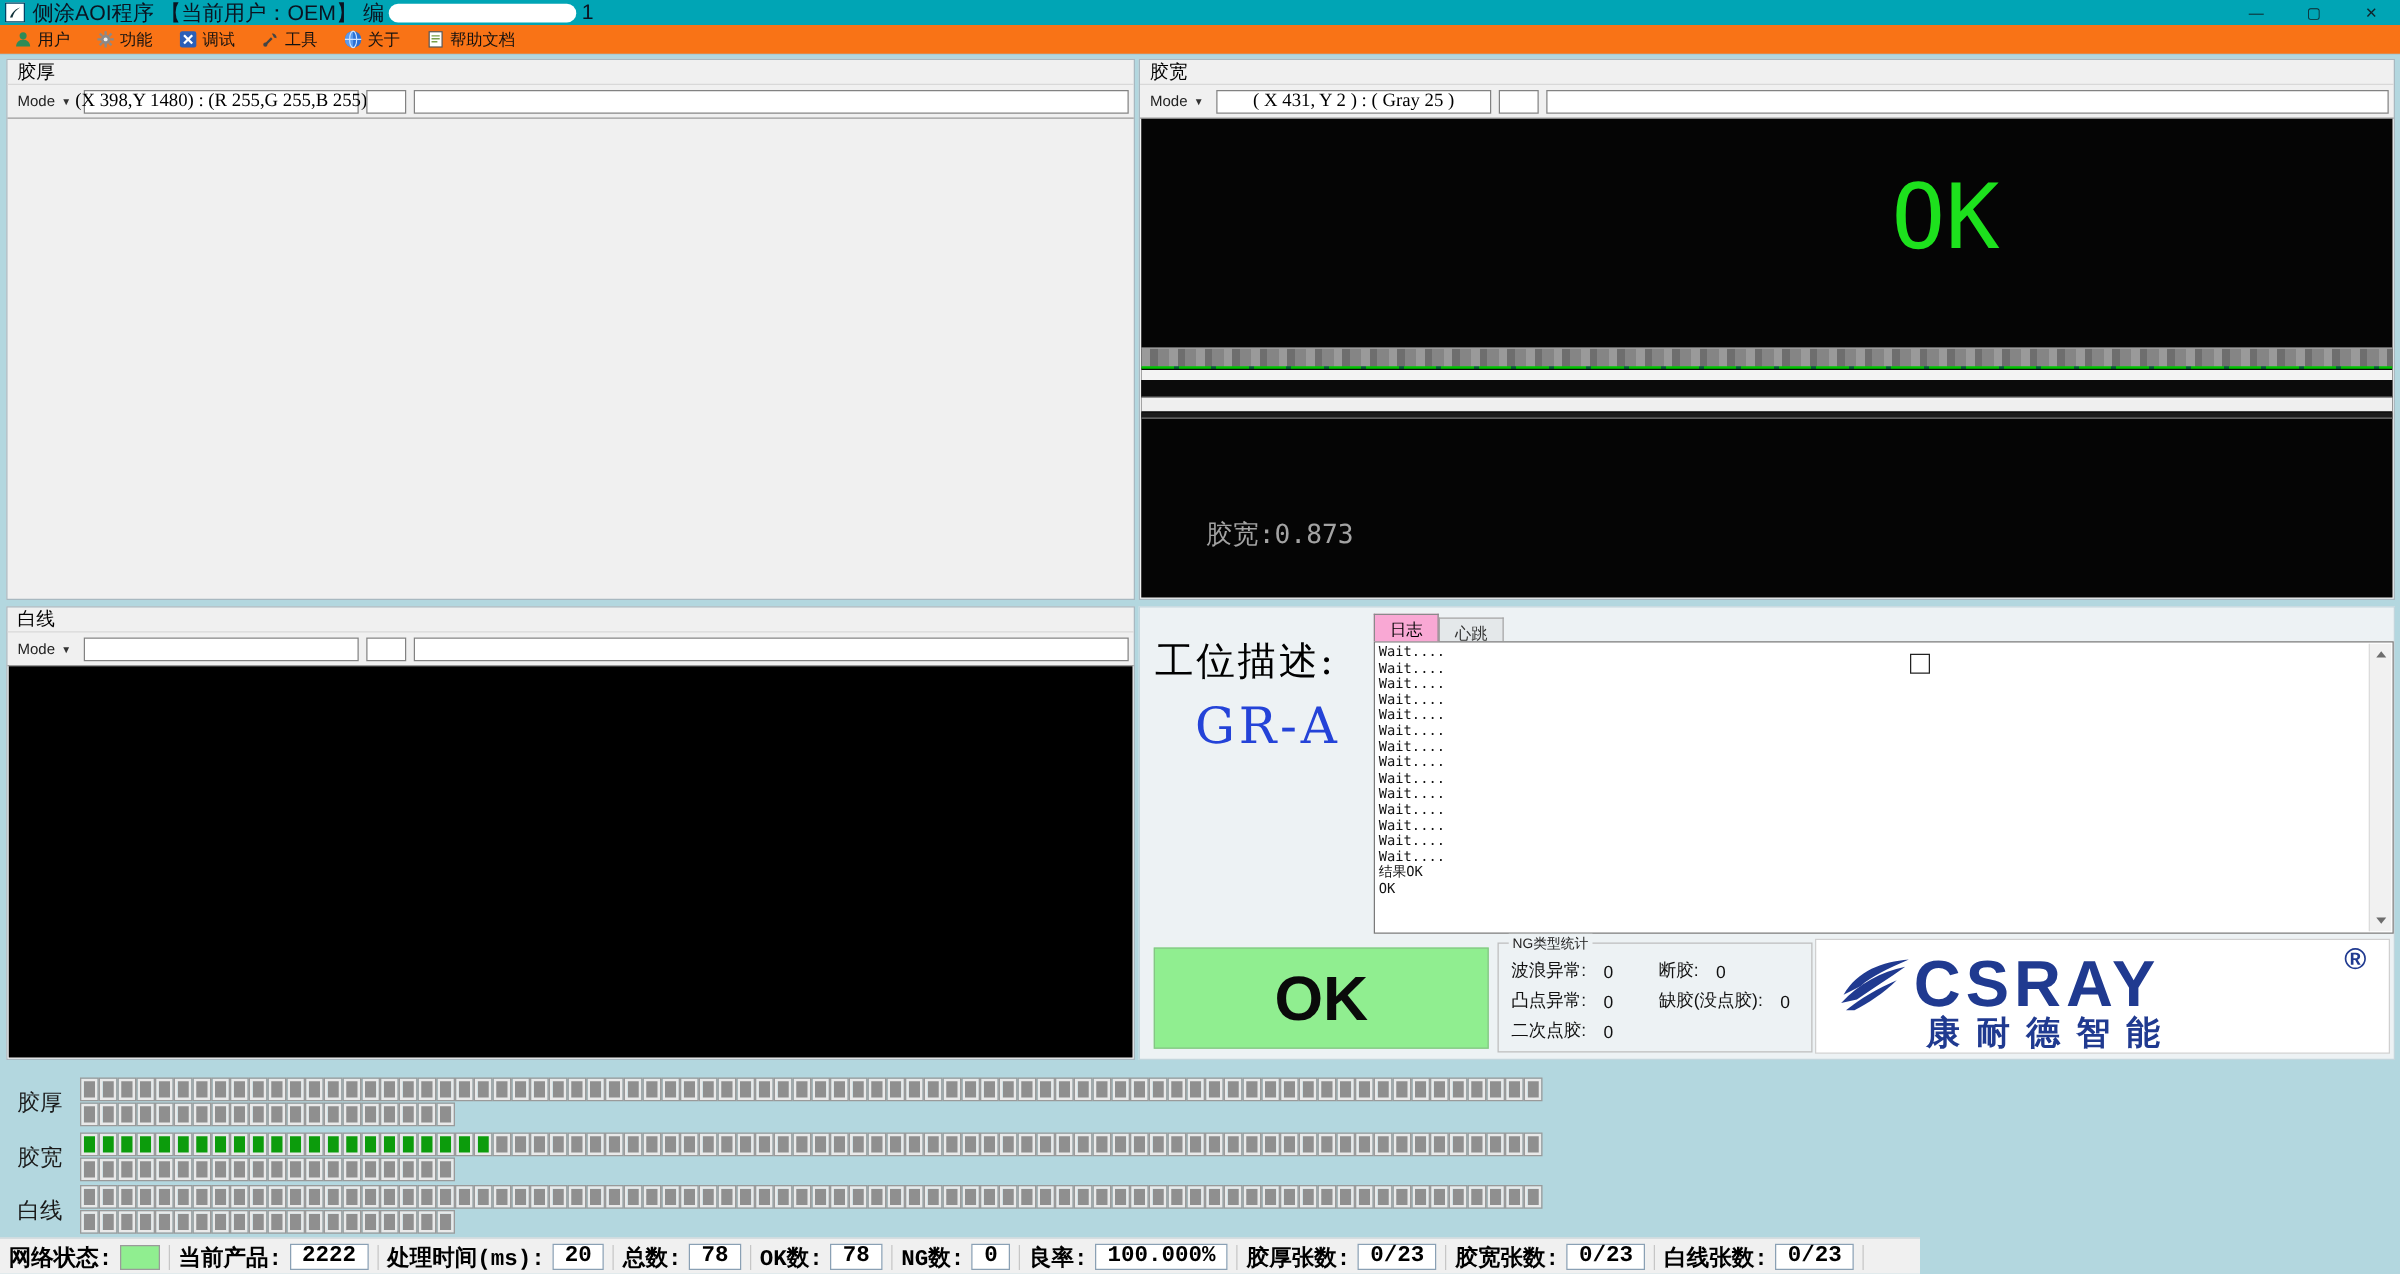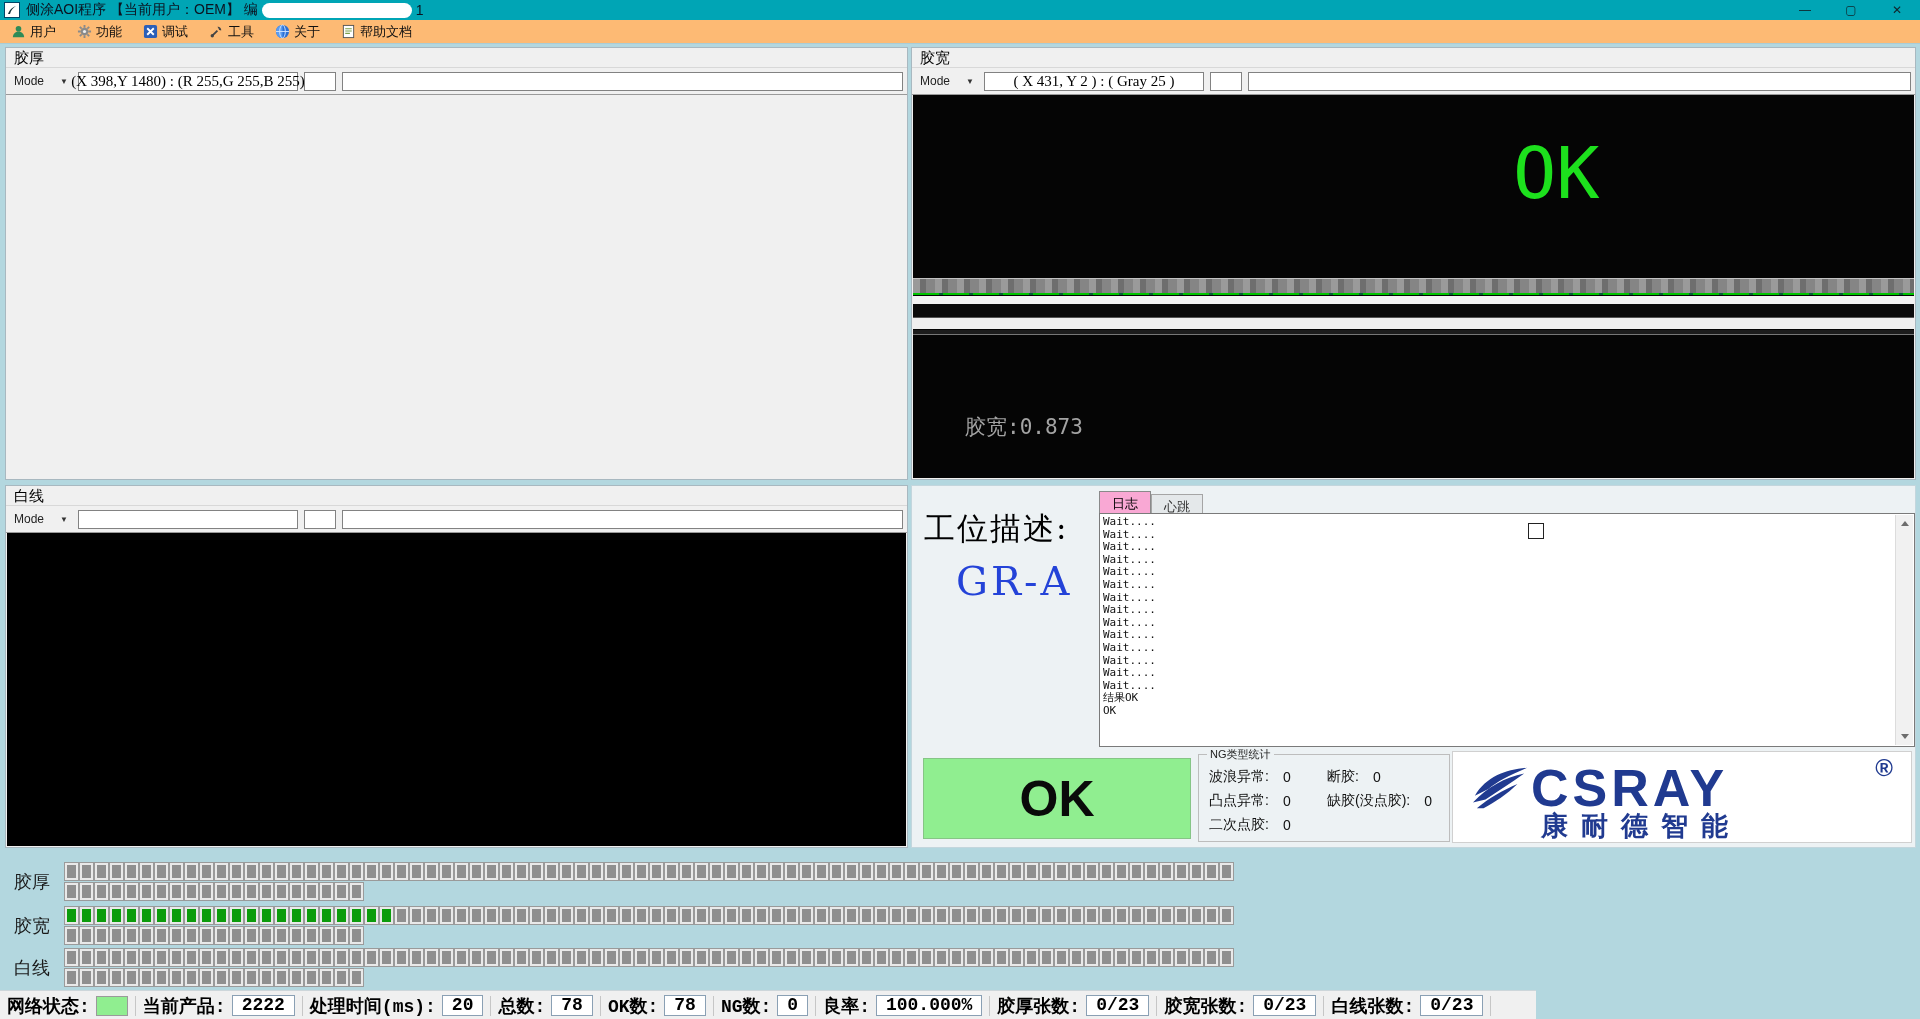--- a/index.html
+++ b/index.html
@@ -4,35 +4,35 @@
 <style>
   html,body{margin:0;padding:0;}
   body{width:1920px;height:1019px;overflow:hidden;position:relative;
        font-family:"Liberation Sans","DejaVu Sans",sans-serif;background:#b3d7df;}
   .abs{position:absolute;}
 
   
   #titlebar{left:0;top:0;width:1920px;height:20px;background:#00a5b5;display:flex;align-items:center;}
   #app-icon{width:14px;height:14px;margin:0 6px 0 4px;background:#fff;border:1px solid #046;display:flex;align-items:center;justify-content:center;}
   #app-icon svg{display:block;}
-  #title-text{font-size:14px;color:#0b1320;white-space:nowrap;display:flex;align-items:center;}
+  #title-text{font-size:17px;color:#0b1320;white-space:nowrap;display:flex;align-items:center;}
   .blob{background:#fff;border-radius:8px;height:15px;display:inline-block;}
   #win-controls{margin-left:auto;display:flex;height:100%;}
   .win-btn{width:46px;height:100%;display:flex;align-items:center;justify-content:center;font-size:12px;color:#10242a;}
 
   
-  #menubar{left:0;top:20px;width:1920px;height:23px;background:#fdba74;display:flex;align-items:center;border-bottom:1px solid #a9ccd5;}
+  #menubar{left:0;top:20px;width:1920px;height:23px;background:#f97316;display:flex;align-items:center;border-bottom:1px solid #a9ccd5;}
   .menu-item{display:flex;align-items:center;gap:4px;padding:0 10px;height:100%;font-size:13px;color:#111;cursor:default;}
   .menu-item .micon{width:16px;height:16px;display:flex;align-items:center;justify-content:center;}
 
   
   .panel{background:#f0f0f0;border:1px solid #a8b8c0;box-sizing:border-box;}
   .p-title{height:19px;line-height:19px;padding-left:8px;font-size:15px;color:#000;border-bottom:1px solid #d8d8d8;}
   .p-toolbar{height:26px;display:flex;align-items:center;gap:6px;padding:0 4px;border-bottom:1px solid #9a9a9a;}
-  .mode-btn{font-size:12px;color:#222;padding:1px 4px;display:flex;align-items:center;gap:16px;}
+  .mode-btn{font-size:12px;color:#222;padding:1px 4px;display:flex;align-items:center;gap:5px;}
   .mode-arrow{font-size:8px;color:#333;}
   .tb-box{height:19px;background:#fff;border:1px solid #828282;box-sizing:border-box;
           font-family:"Liberation Serif","DejaVu Serif",serif;font-size:15px;color:#000;
           display:flex;align-items:center;justify-content:center;white-space:nowrap;}
   .tb-coords{width:220px;}
   .tb-small{width:32px;}
   .tb-wide{flex:1;}
   .p-image{position:absolute;left:1px;right:1px;bottom:1px;overflow:hidden;}
 
   

